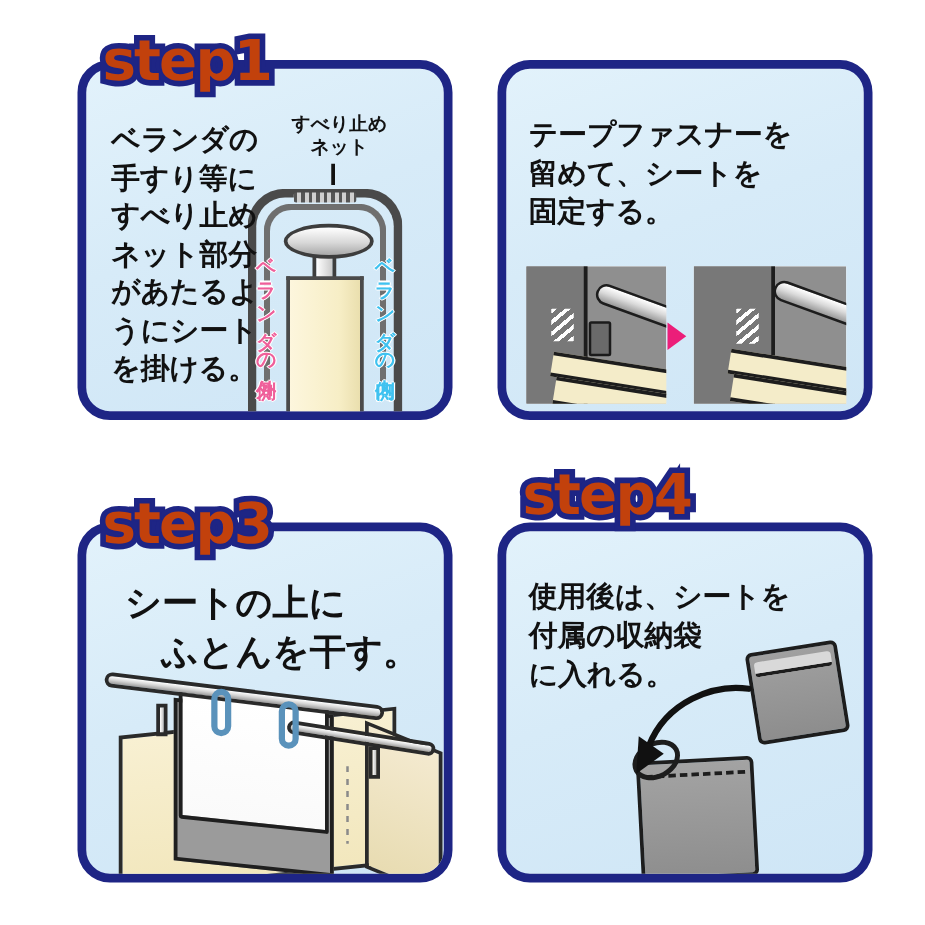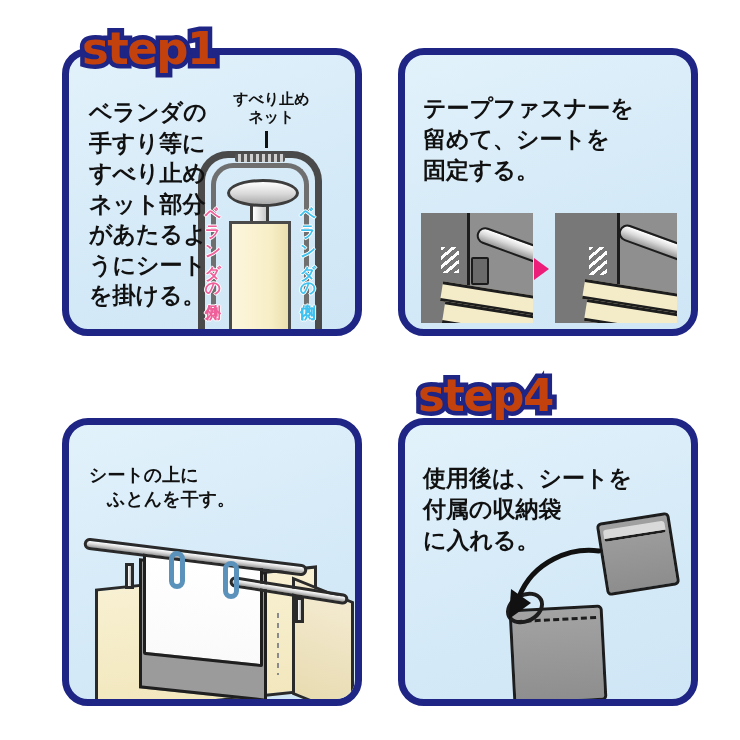--- a/index.html
+++ b/index.html
@@ -150,21 +150,21 @@
   }
   .c2-arrow{
     position:absolute;z-index:25;left:129px;top:203px;
     width:0;height:0;border-left:15px solid #ec1e79;
     border-top:11px solid transparent;border-bottom:11px solid transparent;
   }
 
   
   #card3{left:62px;top:418px;width:300px;height:288px;}
   #badge3{left:82px;top:396px;}
-  #copy3{left:20px;top:38px;width:270px;font-size:18px;line-height:1.36;}
+  #copy3{left:31px;top:38px;width:270px;font-size:29px;line-height:1.36;}
 
   .c3-scene{position:absolute;left:8px;top:112px;width:290px;height:172px;z-index:18;}
   .c3-balcony{
     position:absolute;left:18px;top:40px;width:222px;height:126px;
     background:linear-gradient(180deg,#f8f0d2 0%,#f2e7bd 100%);
     border:3px solid #2a2a2a;box-sizing:border-box;
     transform:skewY(-6deg);
   }
   .c3-balcony-right{
     position:absolute;left:215px;top:52px;width:62px;height:118px;
@@ -324,20 +324,21 @@
         <div class="c3-rail"></div>
         <div class="c3-rail2"></div>
         <div class="c3-post" style="left:48px;top:26px;"></div>
         <div class="c3-post" style="left:218px;top:60px;"></div>
 
         <div class="c3-clip" style="left:92px;top:14px;"></div>
         <div class="c3-clip" style="left:146px;top:24px;"></div>
       </div>
     </div>
   </div>
+  <div class="step-badge" id="badge3">step3</div>
 
   <div class="card" id="card4">
     <div class="card-inner">
 
       <div class="copy" id="copy4">使用後は、シートを
 付属の収納袋
 に入れる。</div>
 
       <div class="c4-folded"></div>
 

